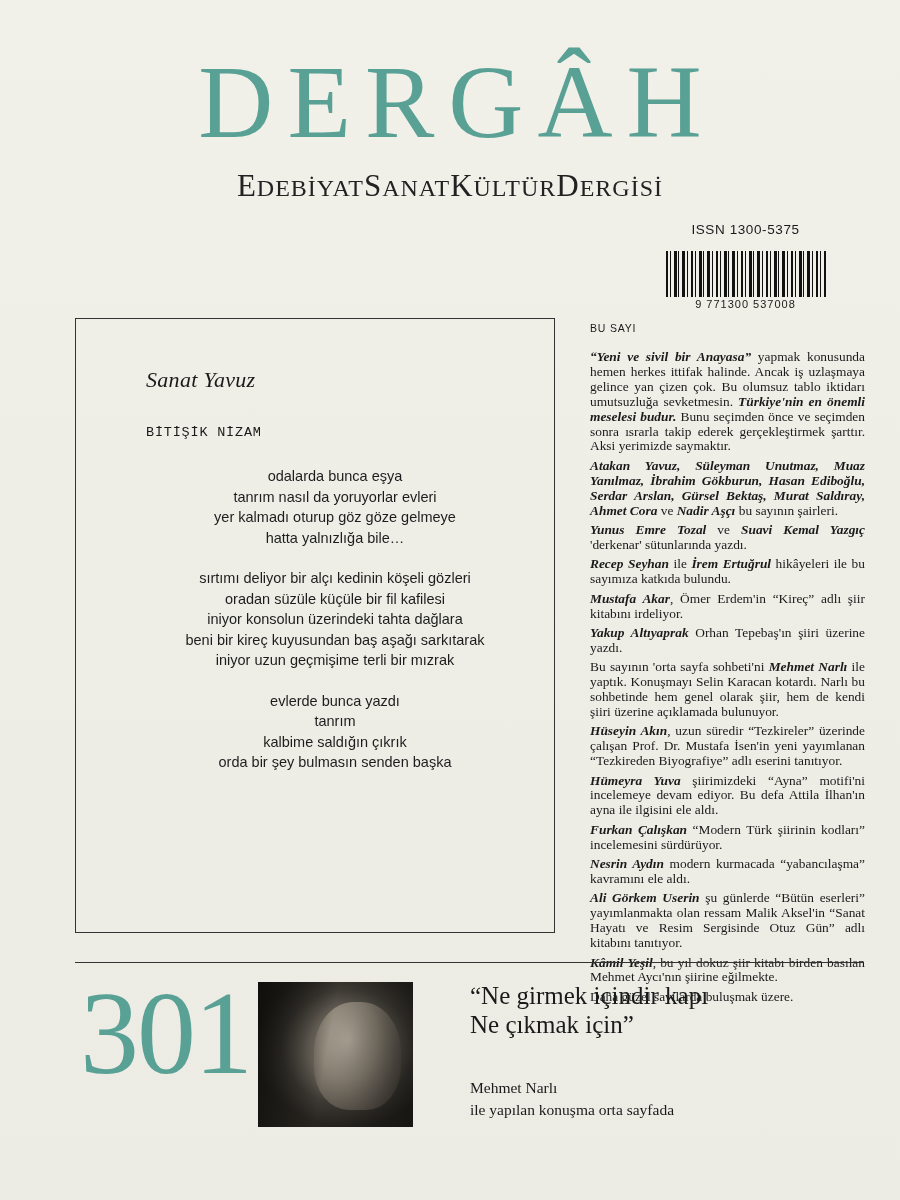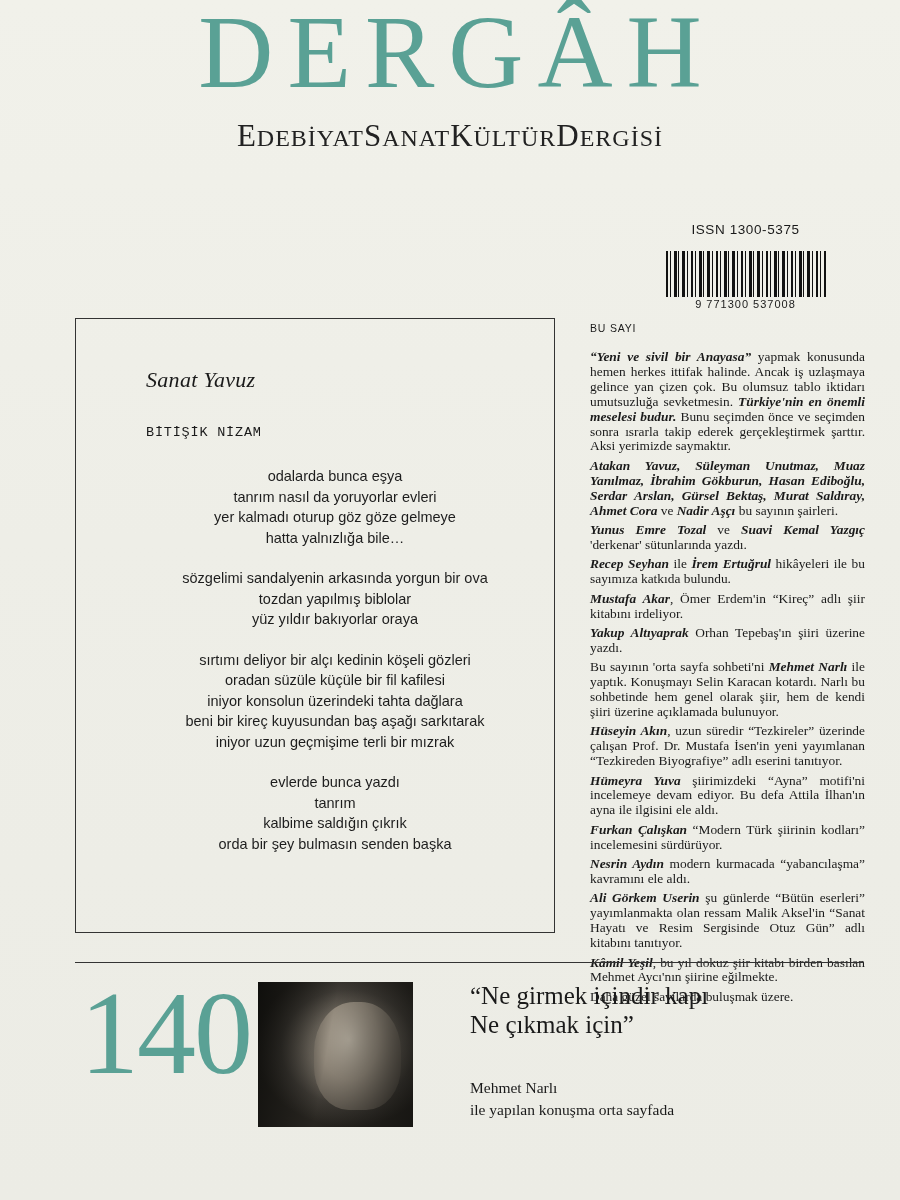--- a/index.html
+++ b/index.html
@@ -16,20 +16,21 @@
     position: relative;
   }
   .page {
     position: absolute;
     inset: 0;
     background: linear-gradient(180deg,#f1f1ea 0%, #eeeee7 45%, #ecece5 100%);
   }
 
   
   .masthead {
+    padding-top: 50px;
     text-align: center;
   }
   .dergah {
     font-family: "Liberation Serif", serif;
     font-size: 104px;
     letter-spacing: 14px;
     color: #5aa195;
     font-weight: 400;
     line-height: 1;
     padding-left: 14px;
@@ -233,25 +234,20 @@
 
     <div class="poem-box">
       <div class="poet-name">Sanat Yavuz</div>
       <div class="poem-title">BİTİŞİK NİZAM</div>
       <div id="stanzas">
           <div class="poem-stanza">
             <div>odalarda bunca eşya</div>
             <div>tanrım nasıl da yoruyorlar evleri</div>
             <div>yer kalmadı oturup göz göze gelmeye</div>
             <div>hatta yalnızlığa bile…</div>
-          </div>
-          <div class="poem-stanza">
-            <div>sözgelimi sandalyenin arkasında yorgun bir ova</div>
-            <div>tozdan yapılmış biblolar</div>
-            <div>yüz yıldır bakıyorlar oraya</div>
           </div>
           <div class="poem-stanza">
             <div>sırtımı deliyor bir alçı kedinin köşeli gözleri</div>
             <div>oradan süzüle küçüle bir fil kafilesi</div>
             <div>iniyor konsolun üzerindeki tahta dağlara</div>
             <div>beni bir kireç kuyusundan baş aşağı sarkıtarak</div>
             <div>iniyor uzun geçmişime terli bir mızrak</div>
           </div>
           <div class="poem-stanza">
             <div>evlerde bunca yazdı</div>
@@ -280,21 +276,21 @@
           <div class="note"><span class="bi">Kâmil Yeşil</span>, bu yıl dokuz şiir kitabı birden basılan Mehmet Aycı'nın şiirine eğilmekte.</div>
           <div class="note">Daha güzel sayılarda buluşmak üzere.</div>
         </div>
     </div>
 
   </div>
 
   <div class="divider"></div>
 
   <div class="bottom">
-    <div class="issue-number">140</div>
+    <div class="issue-number">301</div>
     <div class="photo">
       <div class="face"></div>
       <div class="shadow"></div>
     </div>
     <div class="quote">
       <div class="quote-line">“Ne girmek içindir kapı</div>
       <div class="quote-line">Ne çıkmak için”</div>
       <div class="speaker">
         <div>Mehmet Narlı</div>
         <div>ile yapılan konuşma orta sayfada</div>

